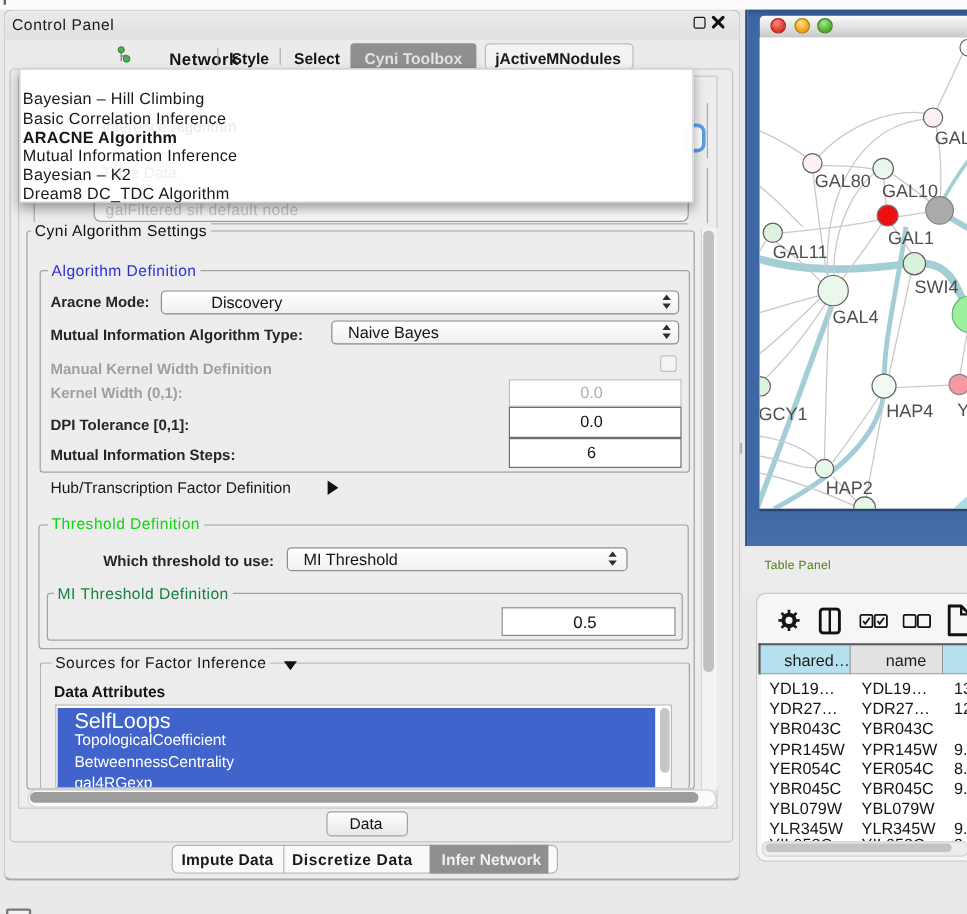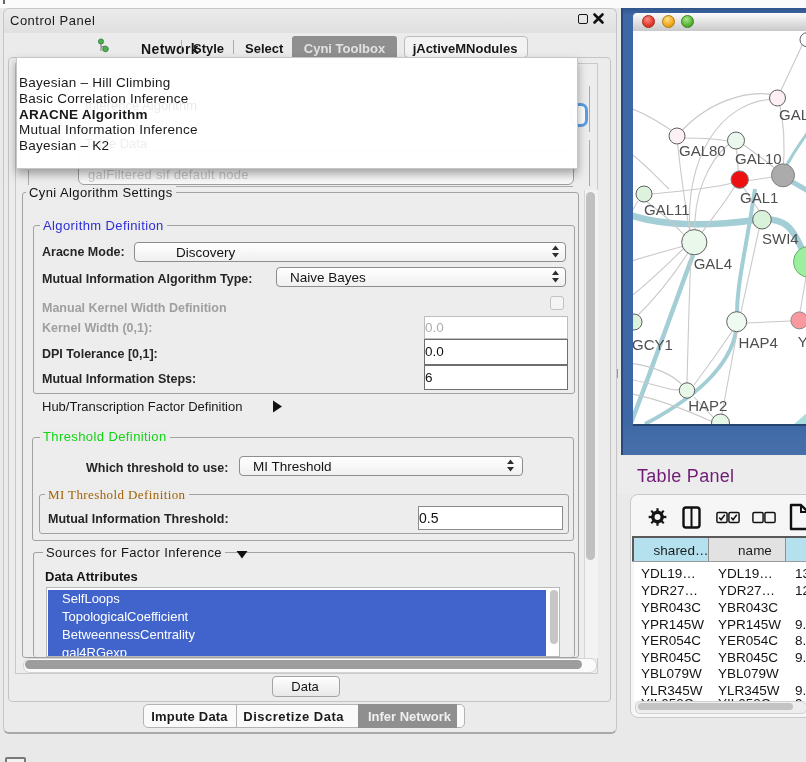--- a/index.html
+++ b/index.html
@@ -6,21 +6,21 @@
 body{width:806px;height:762px;overflow:hidden;font-family:"Liberation Sans",sans-serif;background:#e9e9e9;}
 #app{position:relative;width:806px;height:762px;overflow:hidden;}
 .abs{position:absolute;}
 .b{font-weight:bold;}
 .lbl{position:absolute;font-size:12.5px;font-weight:bold;color:#262626;white-space:nowrap;}
 .glbl{position:absolute;font-size:12.5px;font-weight:bold;color:#9f9f9f;white-space:nowrap;}
 .gbox{position:absolute;border:1px solid #a2a2a2;border-radius:3px;}
 .gcap{position:absolute;font-size:13px;background:#ececec;padding:0 3px;white-space:nowrap;letter-spacing:0.4px;}
 .combo{position:absolute;border:1px solid #8d8d8d;border-radius:4px;background:linear-gradient(#ffffff,#f0f0f0);}
 .ctext{position:absolute;font-size:13.5px;color:#141414;white-space:nowrap;}
-.inp{position:absolute;background:#fff;font-size:13.5px;text-align:left;white-space:nowrap;}
+.inp{position:absolute;background:#fff;font-size:13.5px;text-align:center;white-space:nowrap;}
 .item{position:absolute;font-size:13.5px;color:#181818;white-space:nowrap;letter-spacing:0.25px;}
 </style>
 </head>
 <body>
 <div id="app">
 
 <div class="abs" style="left:0;top:0;width:806px;height:8px;background:#fbfbfb;"></div>
 <div class="abs" style="left:3px;top:0;width:2px;height:4px;background:#666;"></div>
 
 <div class="abs" style="left:3px;top:8px;width:612px;height:723px;background:#ebebeb;border:1px solid #c5c5c5;border-bottom:2px solid #a9a9a9;border-radius:6px;"></div>
@@ -99,34 +99,33 @@
 <div class="gcap" style="left:40px;top:429px;color:#12d412;">Threshold Definition</div>
 
 <div class="lbl" style="left:86px;top:461px;">Which threshold to use:</div>
 <div class="combo" style="left:239px;top:456px;width:282px;height:18px;"></div>
 <div class="ctext" style="left:253px;top:459px;">MI Threshold</div>
 <svg class="abs" style="left:506px;top:459px;" width="9" height="13">
       <path d="M4.5 0.5 L8 5 L1 5 Z M4.5 12.5 L8 8 L1 8 Z" fill="#2e2e2e"></path>
     </svg>
 
 <div class="gbox" style="left:39px;top:494px;width:528px;height:38px;"></div>
-<div class="gcap" style="left:45px;top:487px;color:#a16207;font-family:Liberation Serif, serif;">MI Threshold Definition</div>
-<div class="lbl" style="left:48px;top:512px;">Mutual Information Threshold:</div>
+<div class="gcap" style="left:45px;top:487px;color:#15803d;">MI Threshold Definition</div>
 <div class="inp" style="left:418px;top:506px;width:137px;height:22px;border:1px solid #8a8a8a;color:#111;padding-right:6px;line-height:22px;font-size:14px;">0.5</div>
 
 <div class="gbox" style="left:33px;top:552px;width:540px;height:104px;border-bottom:none;"></div>
 <div class="gcap" style="left:43px;top:545px;color:#161616;">Sources for Factor Inference</div>
 <svg class="abs" style="left:236px;top:550px;" width="12" height="9">
       <path d="M0.5 1 L11.5 1 L6 8.5 Z" fill="#111"></path>
     </svg>
 <div class="abs b" style="left:45px;top:569px;font-size:13px;color:#141414;">Data Attributes</div>
 
 <div class="abs" style="left:46px;top:587px;width:512px;height:68px;background:#fff;border:1px solid #b9b9b9;overflow:hidden;">
   <div class="abs" style="left:1px;top:2px;width:498px;height:72px;background:#4164cc;"></div>
-  <div class="abs" style="left:15px;top:3px;font-size:13px;color:#fff;">SelfLoops</div>
+  <div class="abs" style="left:15px;top:3px;font-size:18px;color:#fff;">SelfLoops</div>
   <div class="abs" style="left:15px;top:21px;font-size:13px;color:#fff;">TopologicalCoefficient</div>
   <div class="abs" style="left:15px;top:39px;font-size:13px;color:#fff;">BetweennessCentrality</div>
   <div class="abs" style="left:15px;top:57px;font-size:13px;color:#fff;">gal4RGexp</div>
   <div class="abs" style="left:503px;top:2px;width:8px;height:54px;background:#c6c6c6;border-radius:4px;"></div>
 </div>
 
 <div class="abs" style="left:584px;top:190px;width:13px;height:468px;background:#f3f3f3;border-left:1px solid #d6d6d6;"></div>
 <div class="abs" style="left:586px;top:192px;width:9px;height:368px;background:#c0c0c0;border-radius:5px;"></div>
 <div class="abs" style="left:23px;top:658px;width:572px;height:13px;background:#fbfbfb;border:1px solid #d4d4d4;border-radius:7px;"></div>
 <div class="abs" style="left:25px;top:660px;width:557px;height:9px;background:#9d9d9d;border-radius:4.5px;"></div>
@@ -146,20 +145,21 @@
 <div class="abs" style="left:617px;top:369px;width:3px;height:9px;background:#9a9a9a;"></div>
 
 <div class="abs" style="left:16px;top:57px;width:560px;height:110px;background:rgba(255,255,255,0.97);border:1px solid #c6c6c6;box-shadow:0 5px 9px rgba(0,0,0,0.35);z-index:50;"></div>
 <div class="abs" style="left:85px;top:98px;font-size:13px;color:rgba(40,40,40,0.10);z-index:50;">Inference Algorithm</div>
 <div class="abs" style="left:85px;top:136px;font-size:13px;color:rgba(40,40,40,0.08);z-index:50;">Table Data</div>
 <div class="item" style="left:19px;top:75px;z-index:51;">Bayesian – Hill Climbing</div>
 <div class="item" style="left:19px;top:90.8px;z-index:51;">Basic Correlation Inference</div>
 <div class="item b" style="left:19px;top:106.6px;z-index:51;">ARACNE Algorithm</div>
 <div class="item" style="left:19px;top:122.4px;z-index:51;">Mutual Information Inference</div>
 <div class="item" style="left:19px;top:138.2px;z-index:51;">Bayesian – K2</div>
+<div class="item" style="left:19px;top:154px;z-index:51;">Dream8 DC_TDC Algorithm</div>
 
 <div id="right" class="abs" style="left:618px;top:0;width:188px;height:762px;overflow:hidden;">
   <div class="abs" style="left:0;top:0;width:188px;height:762px;background:#e9e9e9;"></div>
   <div class="abs" style="left:0;top:0;width:188px;height:8px;background:#fbfbfb;"></div>
 
   <div class="abs" style="left:3px;top:8px;width:185px;height:447px;background:linear-gradient(180deg,#2f5489 0px,#3e68a5 7px,#3e68a5 92%,#4770aa 100%);border-left:2px solid #29497c;"></div>
 
   <div class="abs" style="left:15px;top:13px;width:173px;height:18px;background:linear-gradient(#fcfcfc,#c9c9c9);border-bottom:1px solid #8f8f8f;border-radius:4px 0 0 0;"></div>
   <div class="abs" style="left:24px;top:15px;width:13px;height:13px;border-radius:50%;background:radial-gradient(circle at 40% 30%,#fa8d84,#e23b2e 60%,#c4271b);border:1px solid #a82014;box-sizing:border-box;"></div>
   <div class="abs" style="left:44px;top:15px;width:13px;height:13px;border-radius:50%;background:radial-gradient(circle at 40% 30%,#ffe08a,#f0a91c 60%,#d18c06);border:1px solid #b27906;box-sizing:border-box;"></div>
@@ -235,21 +235,21 @@
         <text x="-1" y="319">GCY1</text>
         <text x="105.6" y="316.7">HAP4</text>
         <text x="164.7" y="315.6">Y</text>
         <text x="55.2" y="380.3">HAP2</text>
       </g>
     </svg>
   </div>
   <div class="abs" style="left:15px;top:424px;width:173px;height:2px;background:#27436f;"></div>
 
   <div class="abs" style="left:0;top:456px;width:188px;height:38px;background:#ececec;"></div>
-  <div class="abs" style="left:19px;top:466px;font-size:18px;color:#701a75;letter-spacing:0.3px;">Table Panel</div>
+  <div class="abs" style="left:19px;top:466px;font-size:10px;color:#4d7c0f;letter-spacing:0.3px;">Table Panel</div>
   <div class="abs" style="left:12px;top:494px;width:190px;height:222px;background:#f6f6f6;border:1px solid #c9c9c9;border-radius:8px;"></div>
 
   <svg class="abs" style="left:29px;top:506px;" width="21" height="22" viewBox="0 0 24 25">
         <path fill="#151515" fill-rule="evenodd" d="M10.8 5.2 L10.7 2.4 L13.3 2.4 L13.2 5.2 L16.3 6.5 L18.3 4.5 L20.0 6.2 L18.0 8.2 L19.3 11.3 L22.1 11.2 L22.1 13.8 L19.3 13.7 L18.0 16.8 L20.0 18.8 L18.3 20.5 L16.3 18.5 L13.2 19.8 L13.3 22.6 L10.7 22.6 L10.8 19.8 L7.7 18.5 L5.7 20.5 L4.0 18.8 L6.0 16.8 L4.7 13.7 L1.9 13.8 L1.9 11.2 L4.7 11.3 L6.0 8.2 L4.0 6.2 L5.7 4.5 L7.7 6.5 Z M12.0 9.1 A3.4 3.4 0 1 0 12.0 15.9 A3.4 3.4 0 1 0 12.0 9.1 Z"></path>
       </svg>
   <svg class="abs" style="left:64px;top:506px;" width="19" height="23">
         <rect x="1.5" y="1.5" width="16" height="20" rx="2.5" fill="none" stroke="#111" stroke-width="2.4"></rect>
         <line x1="9.5" y1="1.5" x2="9.5" y2="21.5" stroke="#111" stroke-width="2"></line>
       </svg>
   <svg class="abs" style="left:98px;top:511px;" width="24" height="13" viewBox="0 0 26 13">

